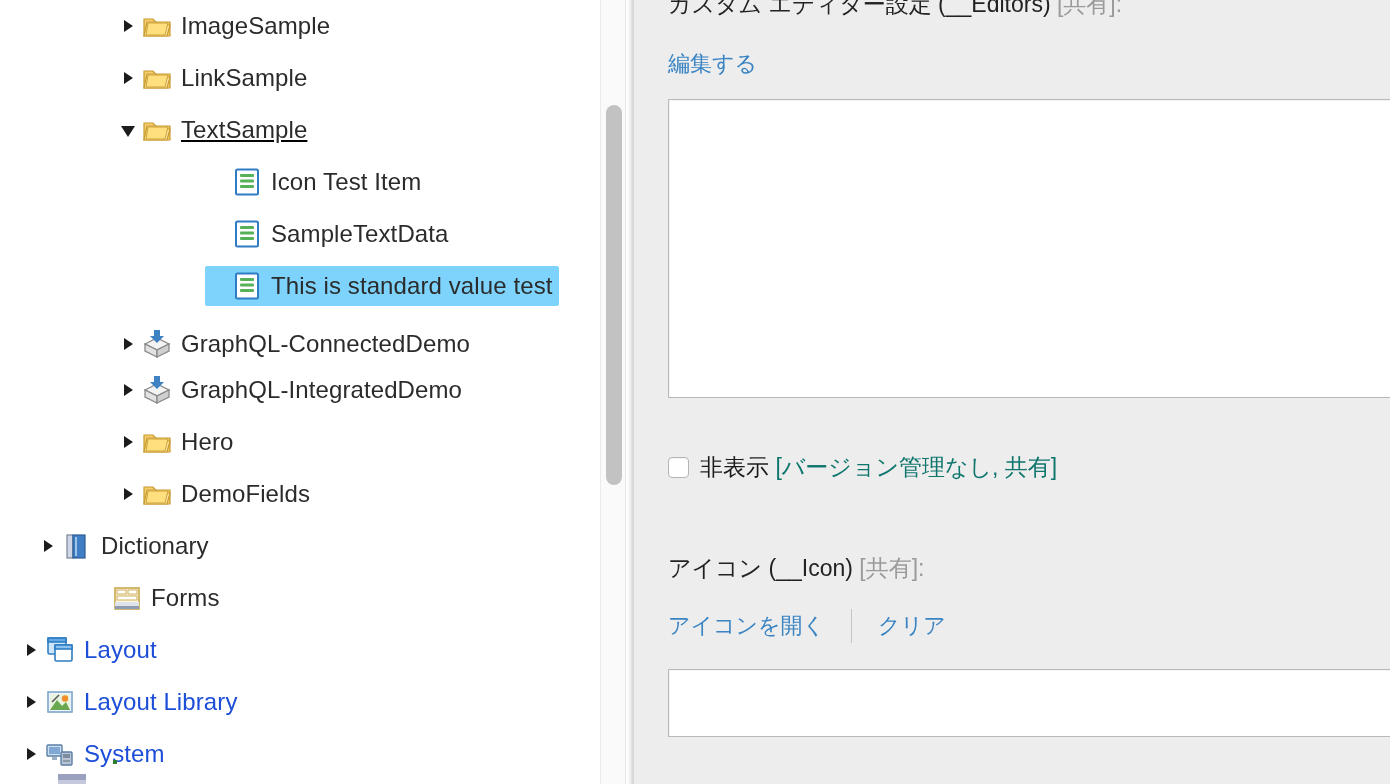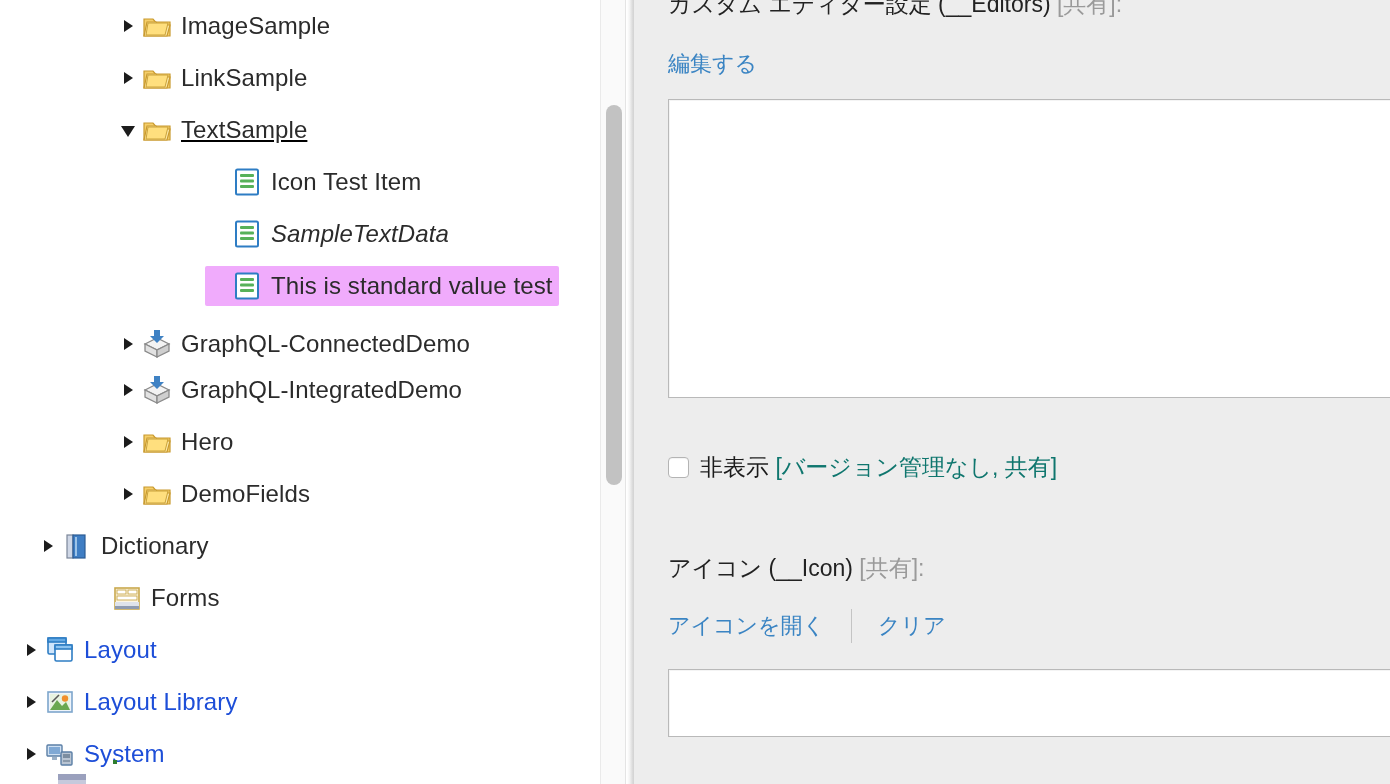--- a/index.html
+++ b/index.html
@@ -21,21 +21,21 @@
   .tree-list { position: relative; padding-top: 0px; }
 
   .tree-row {
     position: relative;
     height: 52px;
     display: flex;
     align-items: center;
     white-space: nowrap;
   }
   .tree-row .hit { display: flex; align-items: center; height: 40px; padding-right: 6px; border-radius: 2px; }
-  .tree-row.selected .hit { background: #f0abfc; }
+  .tree-row.selected .hit { background: #7dd3fc; }
 
   .twisty {
     width: 26px; height: 40px;
     display: inline-flex; align-items: center; justify-content: center;
     flex: 0 0 26px;
   }
   .twisty i {
     display: block; width: 0; height: 0;
     border-left: 9px solid #1c1c1c;
     border-top: 6px solid transparent;
@@ -194,21 +194,21 @@
               <svg viewBox="0 0 32 32">
         <rect x="5" y="3.5" width="22" height="25" rx="1.5" fill="#ffffff" stroke="#2e7dc4" stroke-width="2"></rect>
         <rect x="9" y="8" width="14" height="3" rx="1" fill="#57b159"></rect>
         <rect x="9" y="13.5" width="14" height="3" rx="1" fill="#57b159"></rect>
         <rect x="9" y="19" width="14" height="3" rx="1" fill="#57b159"></rect>
       </svg>
             </span>
             <span class="tlabel">Icon Test Item</span>
           </div>
         </div>
-        <div class="tree-row" style="padding-left: 205px; font-style: italic;">
+        <div class="tree-row" style="padding-left: 205px;">
           <div class="hit">
             <span class="twisty empty"></span>
             <span class="ico">
               <svg viewBox="0 0 32 32">
         <rect x="5" y="3.5" width="22" height="25" rx="1.5" fill="#ffffff" stroke="#2e7dc4" stroke-width="2"></rect>
         <rect x="9" y="8" width="14" height="3" rx="1" fill="#57b159"></rect>
         <rect x="9" y="13.5" width="14" height="3" rx="1" fill="#57b159"></rect>
         <rect x="9" y="19" width="14" height="3" rx="1" fill="#57b159"></rect>
       </svg>
             </span>

